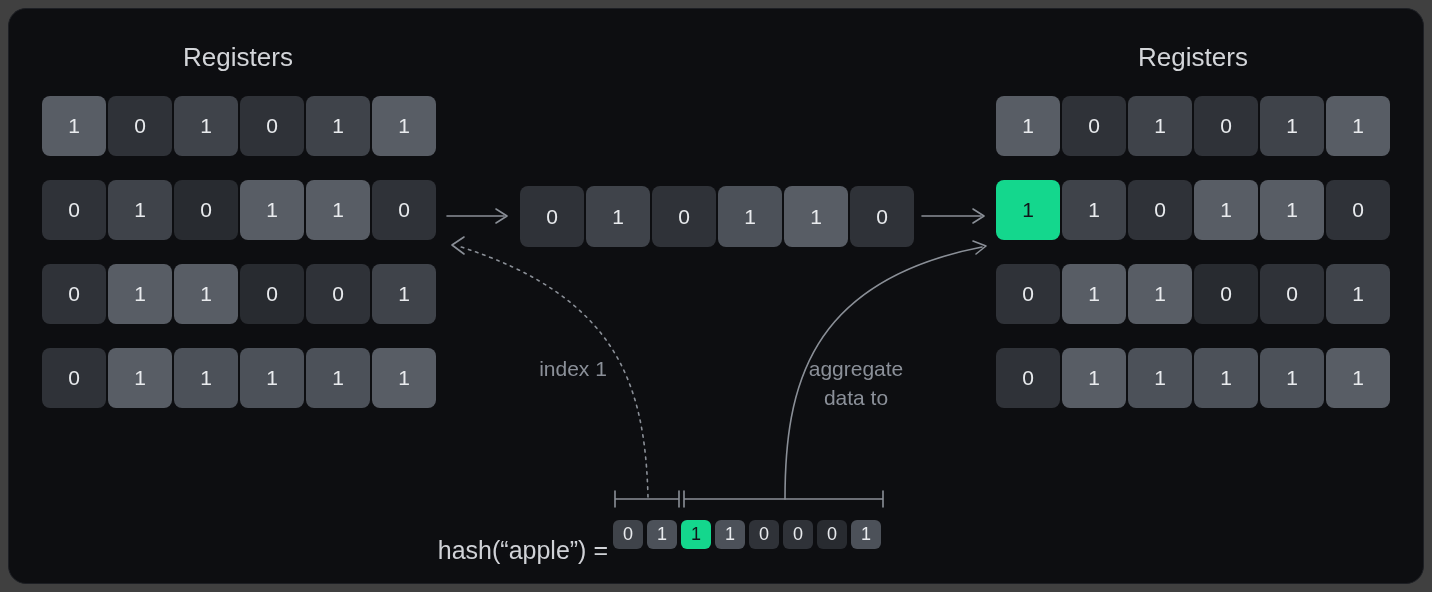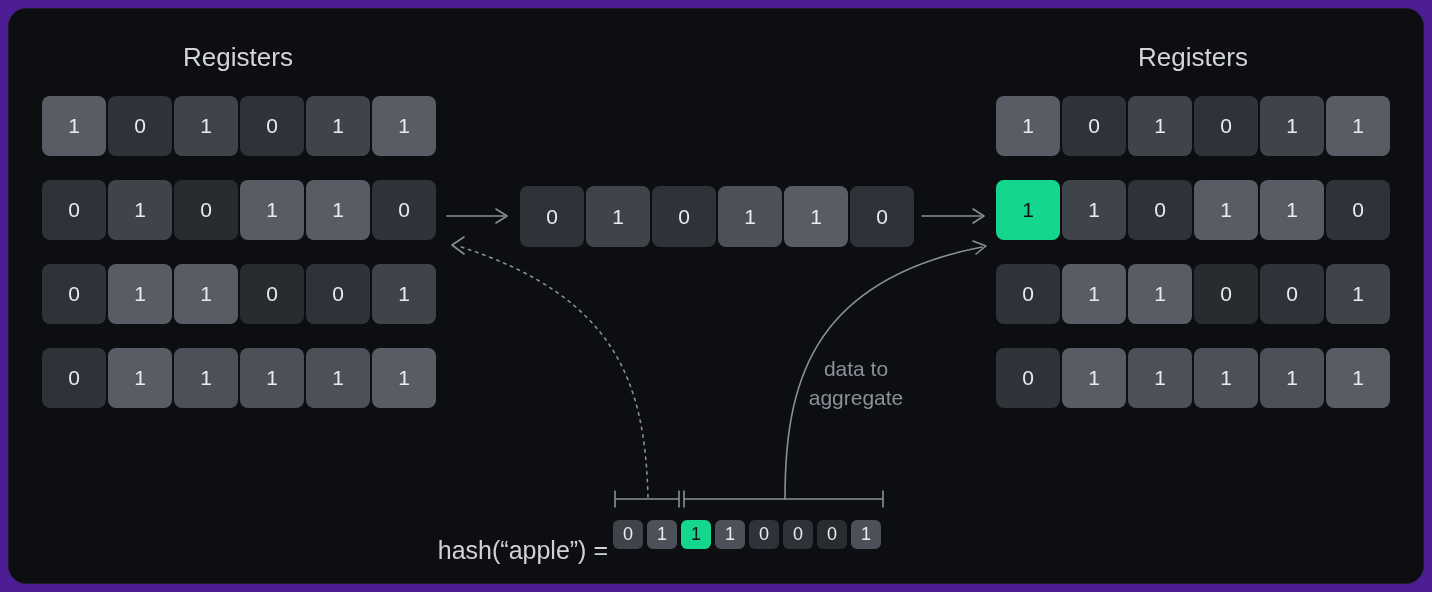--- a/index.html
+++ b/index.html
@@ -30,21 +30,21 @@
     position:absolute;width:300px;text-align:right;
     font-size:25px;font-weight:400;
   }
   svg{position:absolute;left:0;top:0;}
   .arrow{fill:none;stroke-width:1.6px;stroke-linecap:round;stroke-linejoin:round;}
   .dashed{stroke-dasharray:2.5 5;}
 </style>
 </head>
 <body>
 
-<div id="canvas" style="background: #4c1d95;">
+<div id="canvas" style="background: #404040;">
   <div id="panel" style="background: rgb(13, 14, 17); border-color: rgb(29, 31, 36);"></div>
 
   <div id="scene">
 
     <svg width="1432" height="592" viewBox="0 0 1432 592">
 
       <path class="arrow" d="M447,216 H504" stroke="#8a8f97"></path>
       <path class="arrow" d="M496,209 L507,216 L496,223" stroke="#8a8f97"></path>
 
       <path class="arrow" d="M922,216 H981" stroke="#8a8f97"></path>
@@ -57,24 +57,25 @@
       <path class="arrow" d="M973,241 L986,246 L976,254" stroke="#8a8f97"></path>
 
       <path class="arrow" d="M615,491 V507 M615,499 H679 M679,491 V507" stroke="#8a8f97"></path>
       <path class="arrow" d="M684,491 V507 M684,499 H883 M883,491 V507" stroke="#8a8f97"></path>
     </svg>
 
     <div class="title" style="left: 128px; top: 42px; color: rgb(211, 213, 217);">Registers</div>
     <div class="title" style="left: 1083px; top: 42px; color: rgb(211, 213, 217);">Registers</div>
 
     <div class="curve-label" style="left: 463px; top: 354px; color: rgb(139, 144, 153);">
+      <div>index 1</div>
     </div>
     <div class="curve-label" style="left: 746px; top: 354px; color: rgb(139, 144, 153);">
+      <div>aggregate</div>
       <div>data to</div>
-      <div>aggregate</div>
     </div>
 
     <div id="hash-label" style="left: 308px; top: 536px; color: rgb(208, 210, 215);">hash(“apple”) =</div>
 
   <div class="cell" style="left: 42px; top: 96px; width: 64px; height: 60px; background: rgb(88, 93, 101); font-size: 21px; border-radius: 8px; color: rgb(233, 235, 238);">1</div>
       <div class="cell" style="left: 108px; top: 96px; width: 64px; height: 60px; background: rgb(47, 50, 56); font-size: 21px; border-radius: 8px; color: rgb(233, 235, 238);">0</div>
       <div class="cell" style="left: 174px; top: 96px; width: 64px; height: 60px; background: rgb(63, 67, 74); font-size: 21px; border-radius: 8px; color: rgb(233, 235, 238);">1</div>
       <div class="cell" style="left: 240px; top: 96px; width: 64px; height: 60px; background: rgb(47, 50, 56); font-size: 21px; border-radius: 8px; color: rgb(233, 235, 238);">0</div>
       <div class="cell" style="left: 306px; top: 96px; width: 64px; height: 60px; background: rgb(63, 67, 74); font-size: 21px; border-radius: 8px; color: rgb(233, 235, 238);">1</div>
       <div class="cell" style="left: 372px; top: 96px; width: 64px; height: 60px; background: rgb(88, 93, 101); font-size: 21px; border-radius: 8px; color: rgb(233, 235, 238);">1</div>

